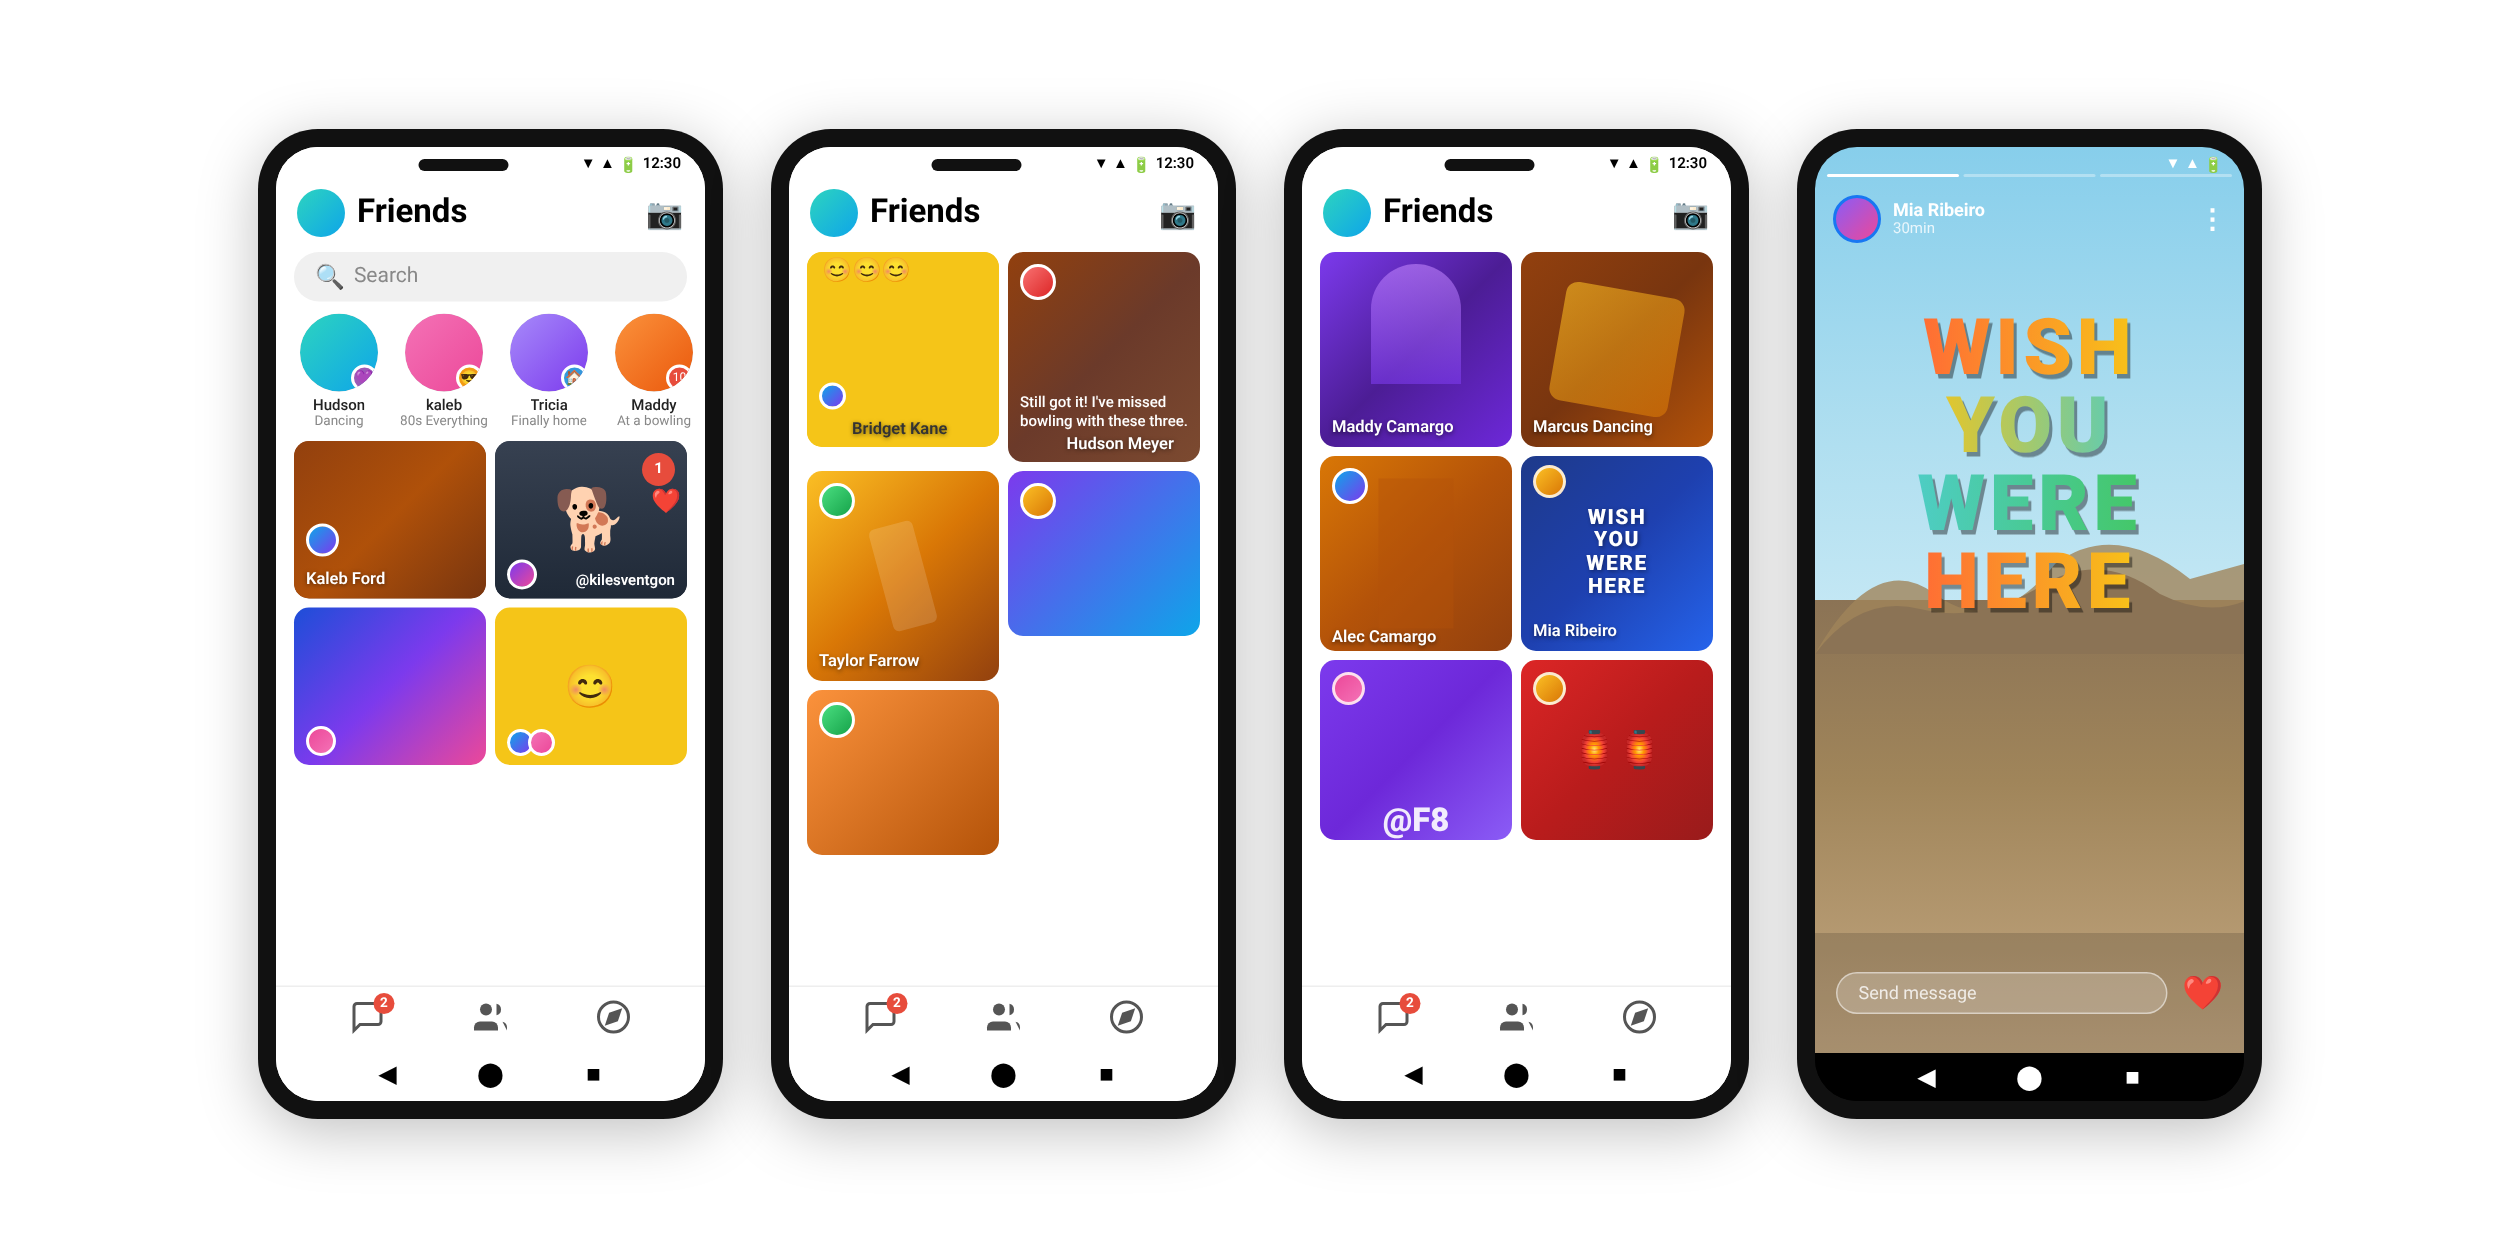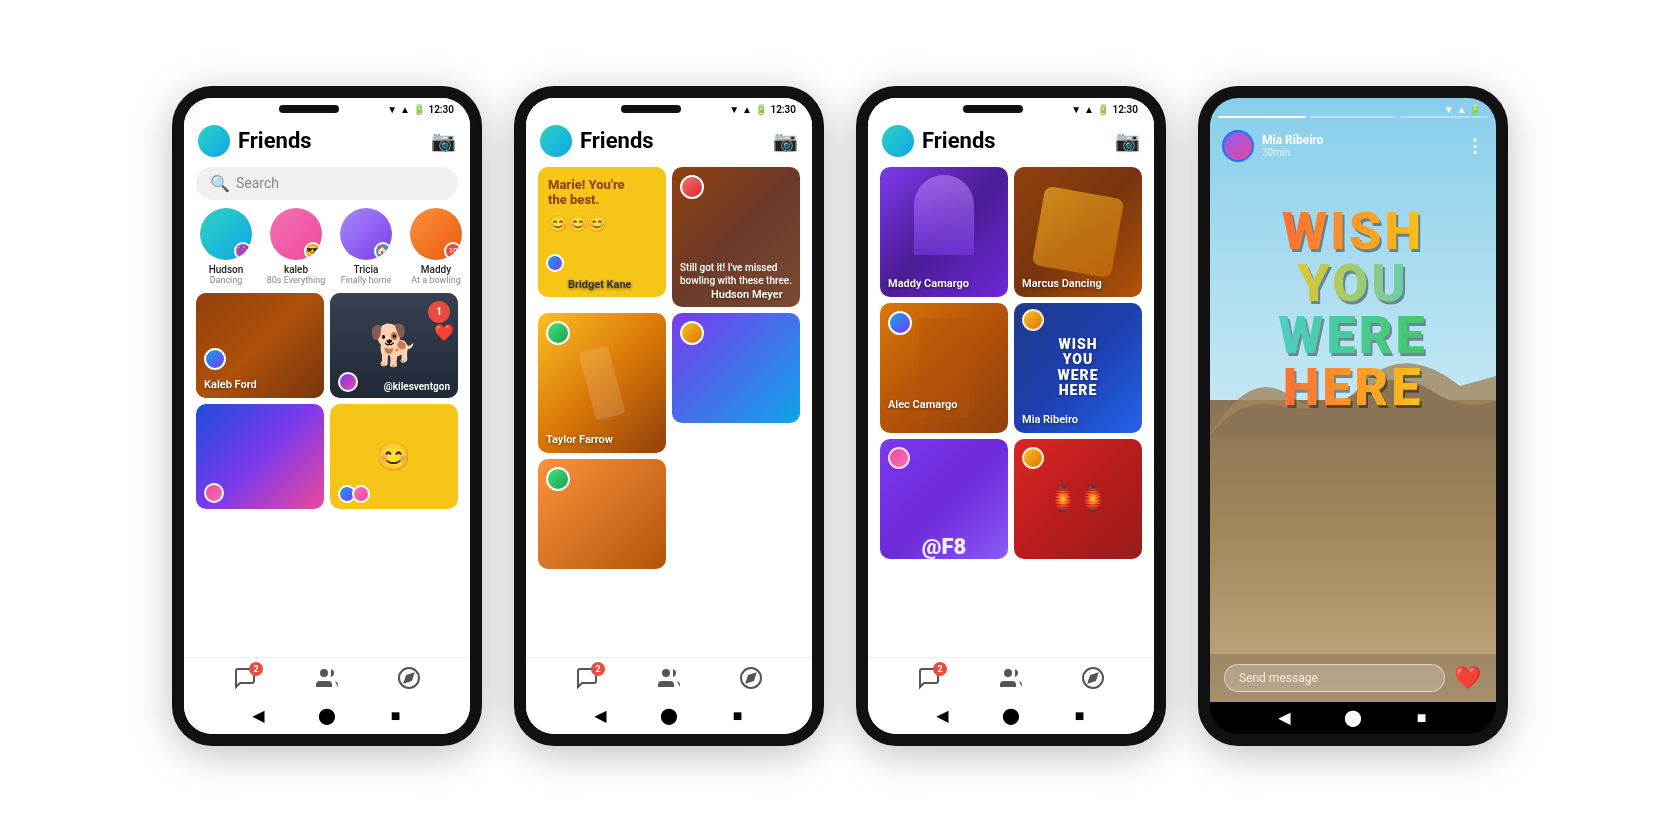--- a/index.html
+++ b/index.html
@@ -321,21 +321,21 @@
       font-size: 18px;
       font-weight: 700;
     }
     .story-bottom {
       position: absolute;
       bottom: 0;
       left: 0;
       right: 0;
       display: flex;
       align-items: center;
-      padding: 10px 14px;
+      padding: 26px 14px;
       background: rgba(0,0,0,0.15);
     }
     .story-send-input {
       flex: 1;
       background: rgba(255,255,255,0.2);
       border: 1px solid rgba(255,255,255,0.5);
       border-radius: 20px;
       padding: 6px 14px;
       color: #fff;
       font-size: 13px;
@@ -560,21 +560,20 @@
       <span class="header-title">Friends</span>
       <span class="camera-icon">📷</span>
     </div>
 
     <div class="content-area" style="padding-top:4px;">
       <div class="grid-2col">
 
 
         <div class="grid-cell cell-gold" style="height:130px;position:relative;border-radius:10px;">
           <div style="position:absolute;inset:0;background:#f5c518;border-radius:10px;">
-            <div style="padding:10px 10px 4px;font-size:13px;font-weight:800;color:#8B4513;line-height:1.2;">Marie! You're<br>the best.</div>
             <div style="padding:2px 10px;display:flex;gap:2px;font-size:16px;">😊😊😊</div>
           </div>
           <div style="position:absolute;bottom:6px;left:8px;display:flex;align-items:center;gap:4px;">
             <div style="width:18px;height:18px;border-radius:50%;background:linear-gradient(135deg,#0ea5e9,#7c3aed);border:2px solid #fff;"></div>
             <span class="cell-label" style="color:#333;margin-top:42px;">Bridget Kane</span>
           </div>
         </div>
 
         <div class="grid-cell" style="height:140px;background:linear-gradient(135deg,#92400e,#6b3a2a,#7c4a30);border-radius:10px;position:relative;">
           <div style="position:absolute;top:8px;left:8px;width:24px;height:24px;border-radius:50%;background:linear-gradient(135deg,#f87171,#dc2626);border:2px solid #fff;"></div>
@@ -673,21 +672,21 @@
           <div style="position:absolute;bottom:6px;left:8px;">
             <span class="cell-label">Marcus Dancing</span>
           </div>
         </div>
 
         <div class="grid-cell" style="height:130px;background:linear-gradient(135deg,#d97706,#b45309,#92400e);border-radius:10px;position:relative;">
           <div style="position:absolute;top:8px;left:8px;width:24px;height:24px;border-radius:50%;background:linear-gradient(135deg,#0ea5e9,#7c3aed);border:2px solid #fff;"></div>
           <div style="position:absolute;inset:0;display:flex;align-items:center;justify-content:center;">
             <div style="width:50px;height:100px;background:rgba(180,83,9,0.4);"></div>
           </div>
-          <div style="position:absolute;bottom:21px;left:8px;">
+          <div style="position:absolute;bottom:2px;left:8px;">
             <span class="cell-label">Alec Camargo</span>
           </div>
         </div>
 
         <div class="grid-cell" style="height:130px;background:linear-gradient(135deg,#1e3a8a,#1e40af,#2563eb);border-radius:10px;position:relative;display:flex;flex-direction:column;align-items:center;justify-content:center;overflow:hidden;">
           <div style="position:absolute;top:6px;left:8px;width:22px;height:22px;border-radius:50%;background:linear-gradient(135deg,#fbbf24,#d97706);border:2px solid rgba(255,255,255,0.8);"></div>
           <div style="font-size:14px;font-weight:900;color:#fff;text-align:center;line-height:1.1;letter-spacing:1px;text-shadow:1px 1px 3px rgba(0,0,0,0.4);">WISH<br>YOU<br>WERE<br>HERE</div>
           <div style="position:absolute;bottom:6px;left:8px;">
             <span class="cell-label">Mia Ribeiro</span>
           </div>

